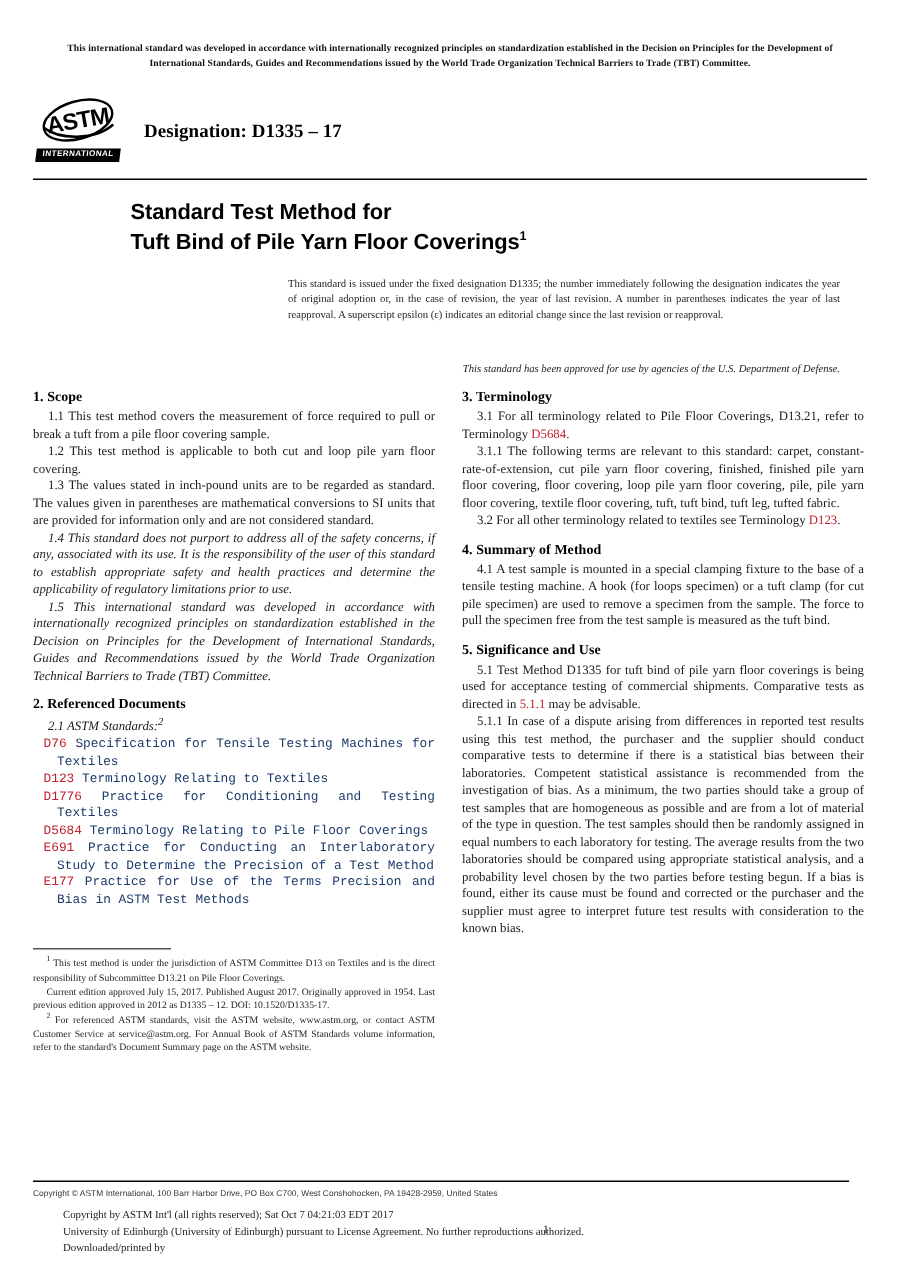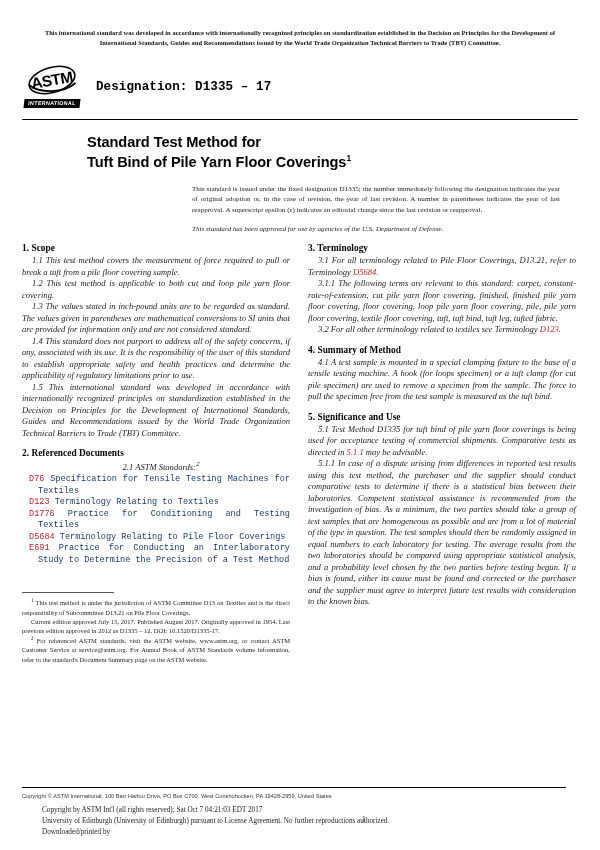--- a/index.html
+++ b/index.html
@@ -63,21 +63,21 @@
     color: #fff;
     font-family: "Liberation Sans", sans-serif;
     font-weight: bold;
     font-size: 5.4px;
     letter-spacing: 0.055em;
     text-align: center;
     padding: 1.3px 0 1.6px 0;
     transform: skewX(-7deg);
   }
   .designation {
-    font-family: Liberation Mono, monospace;
+    font-family: Liberation Serif, serif;
     font-weight: bold;
     font-size: 12.6px;
     color: #000;
     margin-left: 16px;
     letter-spacing: 0.005em;
   }
   .rule-top {
     border: 0;
     border-top: 1.1px solid #000;
     margin: 6px 0 0 0;
@@ -106,23 +106,23 @@
     margin-right: 18px;
     margin-top: 12px;
     font-size: 7.1px;
     line-height: 1.46;
     text-align: justify;
     color: #222;
     font-family: Liberation Serif, serif;
   }
   .issue-note .dod {
     display: block;
-    text-align: left;
+    text-align: right;
     font-style: italic;
-    margin-top: 9px;
+    margin-top: 26px;
   }
 
   
   .columns {
     display: flex;
     gap: 18px;
     margin-top: 9px;
   }
   .col {
     width: 268px;
@@ -138,31 +138,29 @@
   }
   h2.sec:first-child { margin-top: 0; }
   p.para {
     font-size: 8.55px;
     line-height: 1.345;
     text-align: justify;
     margin: 0;
     text-indent: 10px;
     color: #1a1a1a;
     hyphens: manual;
-    font-style: italic;
   }
   p.para.italic { font-style: italic; }
   p.sub {
     font-size: 8.55px;
     line-height: 1.345;
     margin: 0;
     text-indent: 10px;
     font-style: italic;
     color: #1a1a1a;
-    text-align: center;
   }
   .ref-link {
     color: #C0202E;
   }
   .std-list {
     margin: 1px 0 0 0;
     padding: 0;
     list-style: none;
     font-family: Liberation Mono, monospace;
   }
@@ -281,20 +279,21 @@
       <p class="para italic">1.5 This international standard was developed in accordance with internationally recognized principles on standardization established in the Decision on Principles for the Development of International Standards, Guides and Recommendations issued by the World Trade Organization Technical Barriers to Trade (TBT) Committee.</p>
 
       <h2 class="sec">2. Referenced Documents</h2>
       <p class="sub"><span>2.1 ASTM Standards:</span><sup>2</sup></p>
       <ul class="std-list" id="std-list">
           <li><span class="num">D76</span><span> Specification for Tensile Testing Machines for Textiles</span></li>
           <li><span class="num">D123</span><span> Terminology Relating to Textiles</span></li>
           <li><span class="num">D1776</span><span> Practice for Conditioning and Testing Textiles</span></li>
           <li><span class="num">D5684</span><span> Terminology Relating to Pile Floor Coverings</span></li>
           <li><span class="num">E691</span><span> Practice for Conducting an Interlaboratory Study to Determine the Precision of a Test Method</span></li>
+          <li><span class="num">E177</span><span> Practice for Use of the Terms Precision and Bias in ASTM Test Methods</span></li>
         </ul>
 
       <hr class="fn-rule">
       <div class="footnotes">
         <p><sup>1</sup> <span>This test method is under the jurisdiction of ASTM Committee D13 on Textiles and is the direct responsibility of Subcommittee D13.21 on Pile Floor Coverings.</span></p>
         <p>Current edition approved July 15, 2017. Published August 2017. Originally approved in 1954. Last previous edition approved in 2012 as D1335 – 12. DOI: 10.1520/D1335-17.</p>
         <p><sup>2</sup> <span>For referenced ASTM standards, visit the ASTM website, www.astm.org, or contact ASTM Customer Service at service@astm.org. For Annual Book of ASTM Standards volume information, refer to the standard's Document Summary page on the ASTM website.</span></p>
       </div>
     </div>
 

